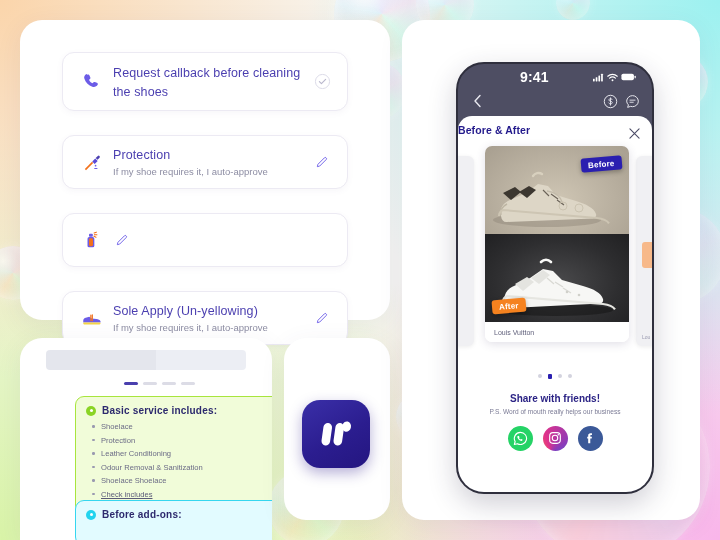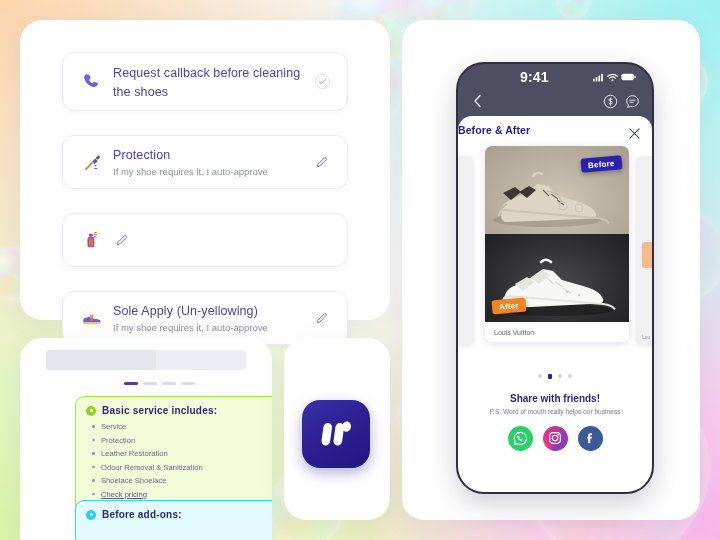--- a/index.html
+++ b/index.html
@@ -308,26 +308,26 @@
   </div>
 
   <div class="infocard green">
     <div class="ic-head">
       <span class="bul g">
           <i></i>
         </span>
       <span class="ic-title">Basic service includes:</span>
     </div>
     <ul class="ic-list">
-      <li>Service</li>
+      <li>Shoelace</li>
       <li>Protection</li>
-      <li>Leather Restoration</li>
+      <li>Leather Conditioning</li>
       <li>Odour Removal &amp; Sanitization</li>
       <li>Shoelace Shoelace</li>
-      <li class="link">Check pricing</li>
+      <li class="link">Check includes</li>
     </ul>
   </div>
 
   <div class="infocard cyan">
     <div class="ic-head">
       <span class="bul c">
           <i></i>
         </span>
       <span class="ic-title">Before add-ons:</span>
     </div>

